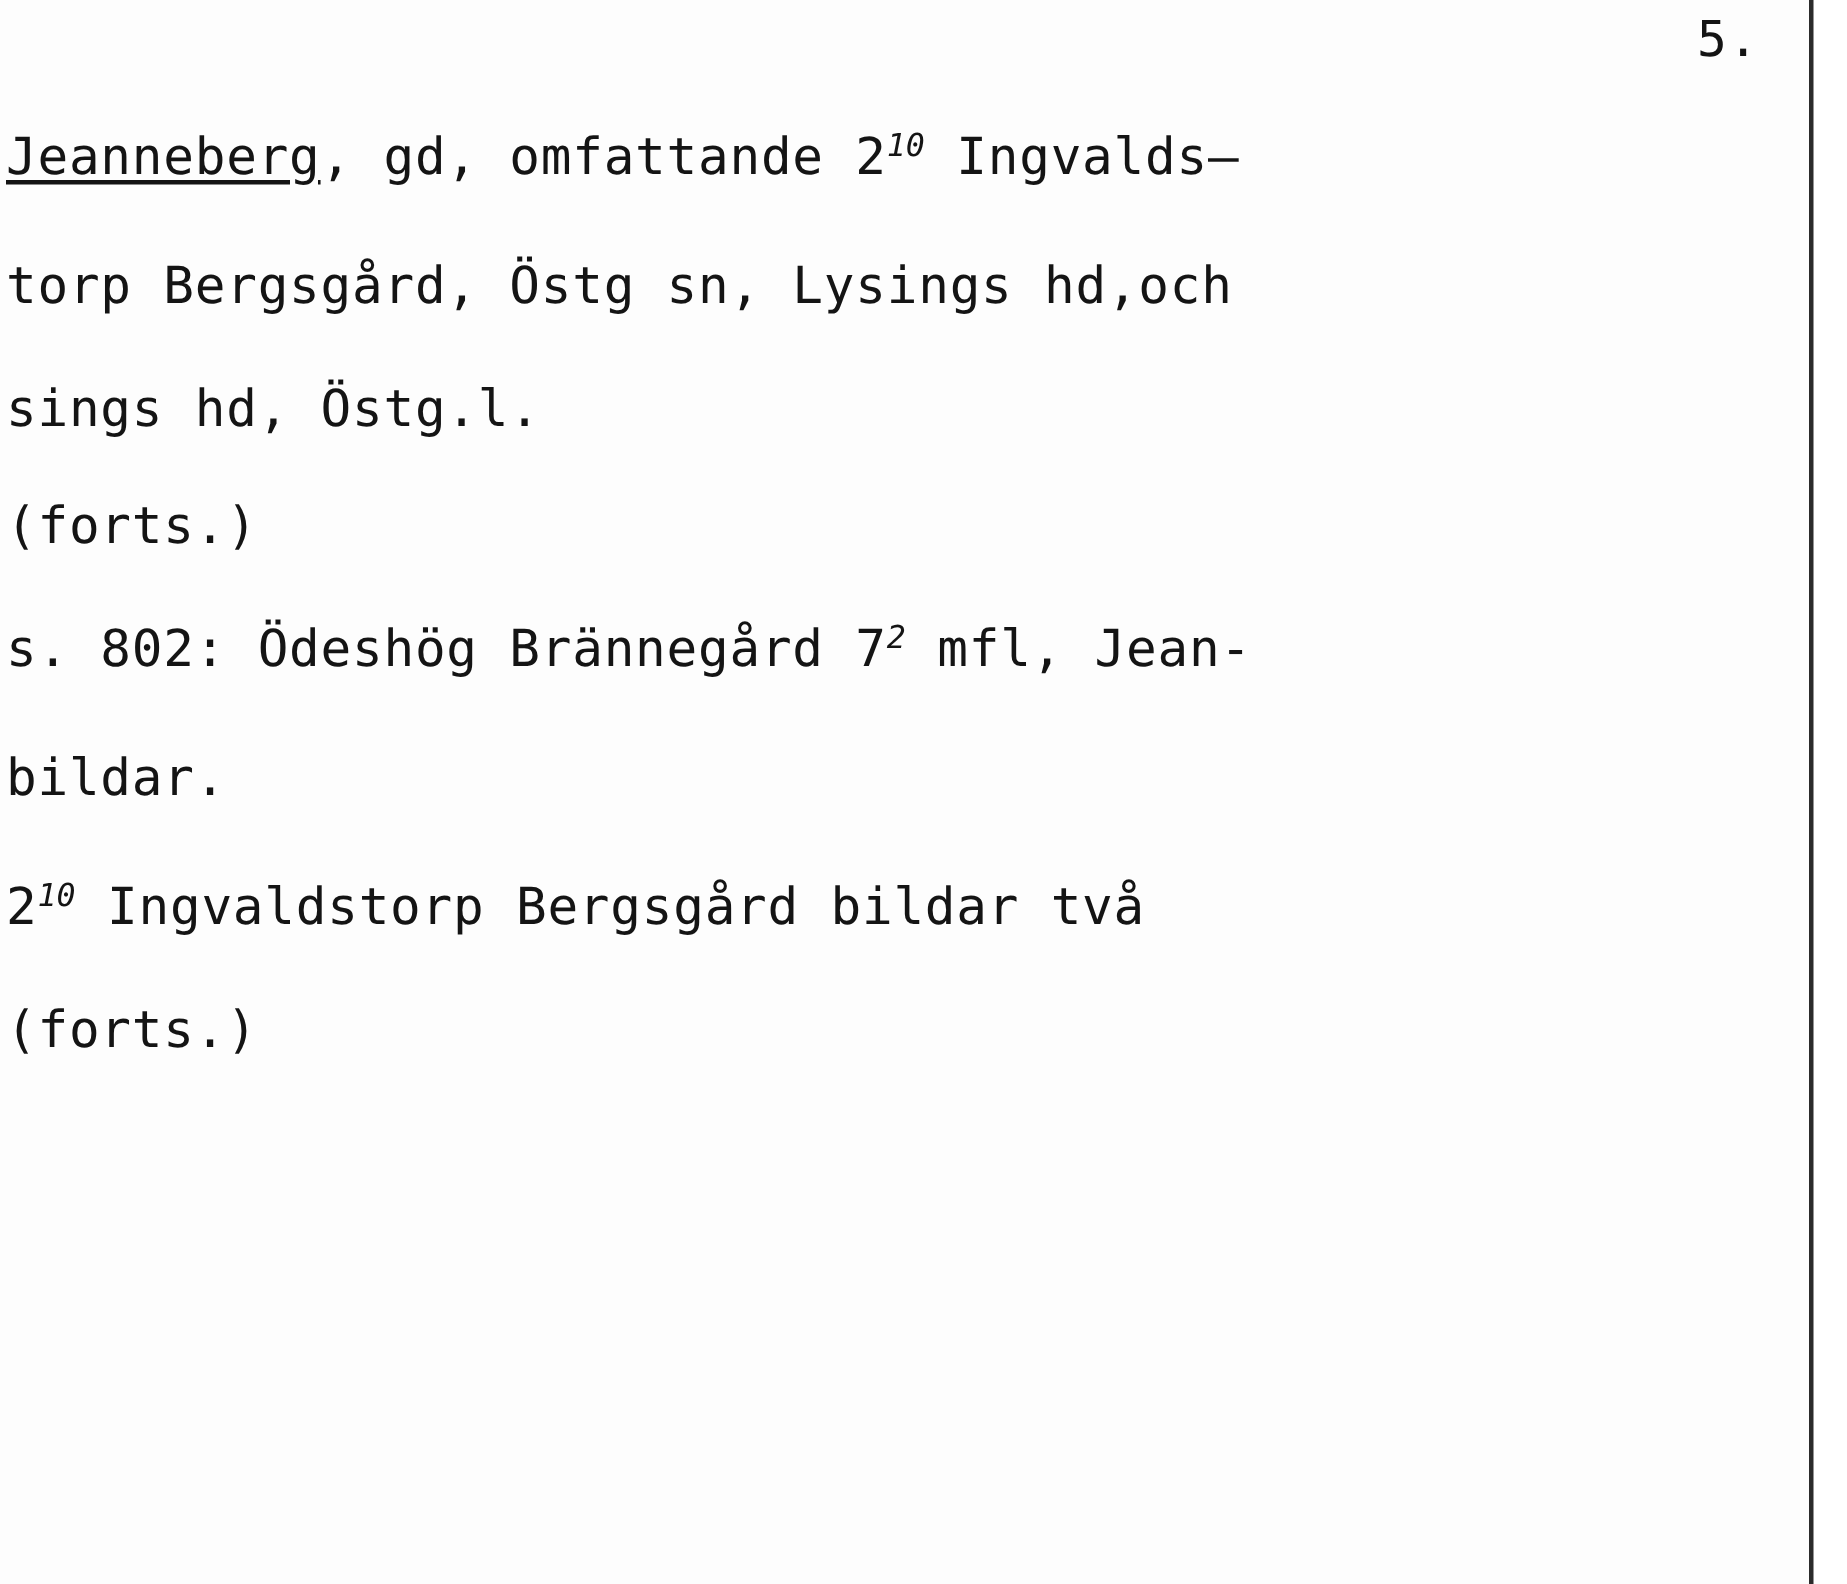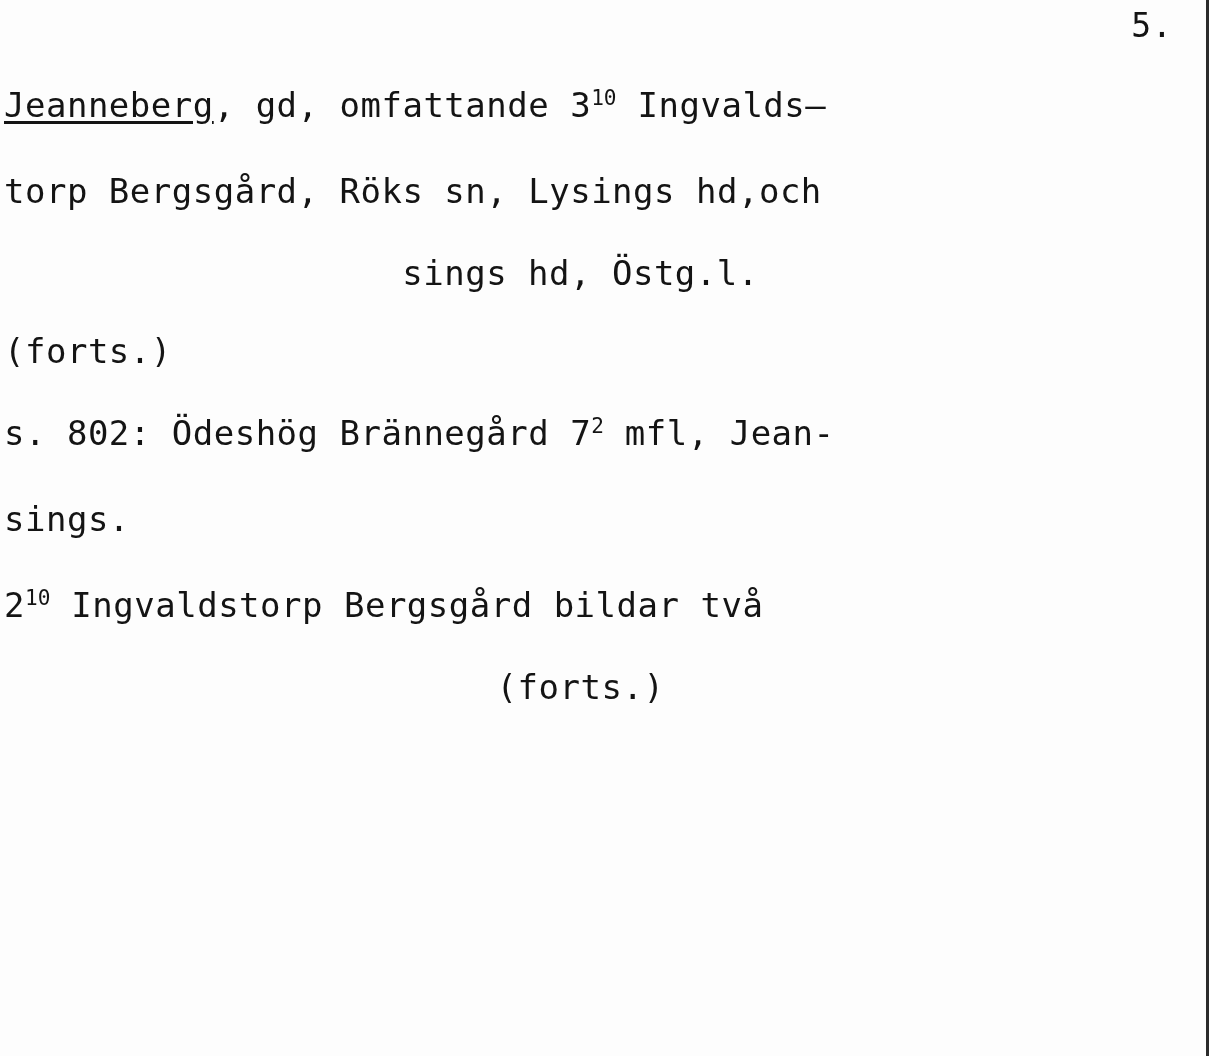--- a/index.html
+++ b/index.html
@@ -39,60 +39,61 @@
     left: 4px;
     right: 40px;
   }
   .line {
     font-size: 34px;
     line-height: 86px;
     white-space: pre;
     letter-spacing: 0.5px;
   }
   .line.indent-right {
-    text-align: center;
+    text-align: left;
     padding-right: 34px;
   }
   .underline {
     text-decoration: underline;
     text-underline-offset: 4px;
   }
   sup {
     font-size: 0.62em;
     vertical-align: super;
     line-height: 0;
     letter-spacing: 0;
+    font-style: italic;
   }
   .tight {
     line-height: 78px;
   }
 </style>
 </head>
 <body>
 
 <div class="page">
 
   <div class="scan-edge"></div>
 
   <div class="page-number">5.</div>
 
   <div class="body-text">
 
-    <div class="line"><span class="underline">Jeanneberg</span><span>, gd, omfattande 3</span><sup>10</sup><span> Ingvalds—</span></div>
+    <div class="line"><span class="underline">Jeanneberg</span><span>, gd, omfattande 2</span><sup>10</sup><span> Ingvalds—</span></div>
 
-    <div class="line"><span>torp Bergsgård, Röks sn, Lysings hd,och</span></div>
+    <div class="line"><span>torp Bergsgård, Östg sn, Lysings hd,och</span></div>
 
 
     <div class="line indent-right tight"><span>sings hd, Östg.l.</span></div>
 
     <div class="line tight"><span>(forts.)</span></div>
 
     <div class="line"><span>s. 802: Ödeshög Brännegård 7</span><sup>2</sup><span> mfl, Jean-</span></div>
 
-    <div class="line"><span>sings.</span></div>
+    <div class="line"><span>bildar.</span></div>
 
 
 
     <div class="line"><span>2</span><sup>10</sup><span> Ingvaldstorp Bergsgård bildar två</span></div>
 
 
     <div class="line indent-right tight"><span>(forts.)</span></div>
 
   </div>
 </div>

